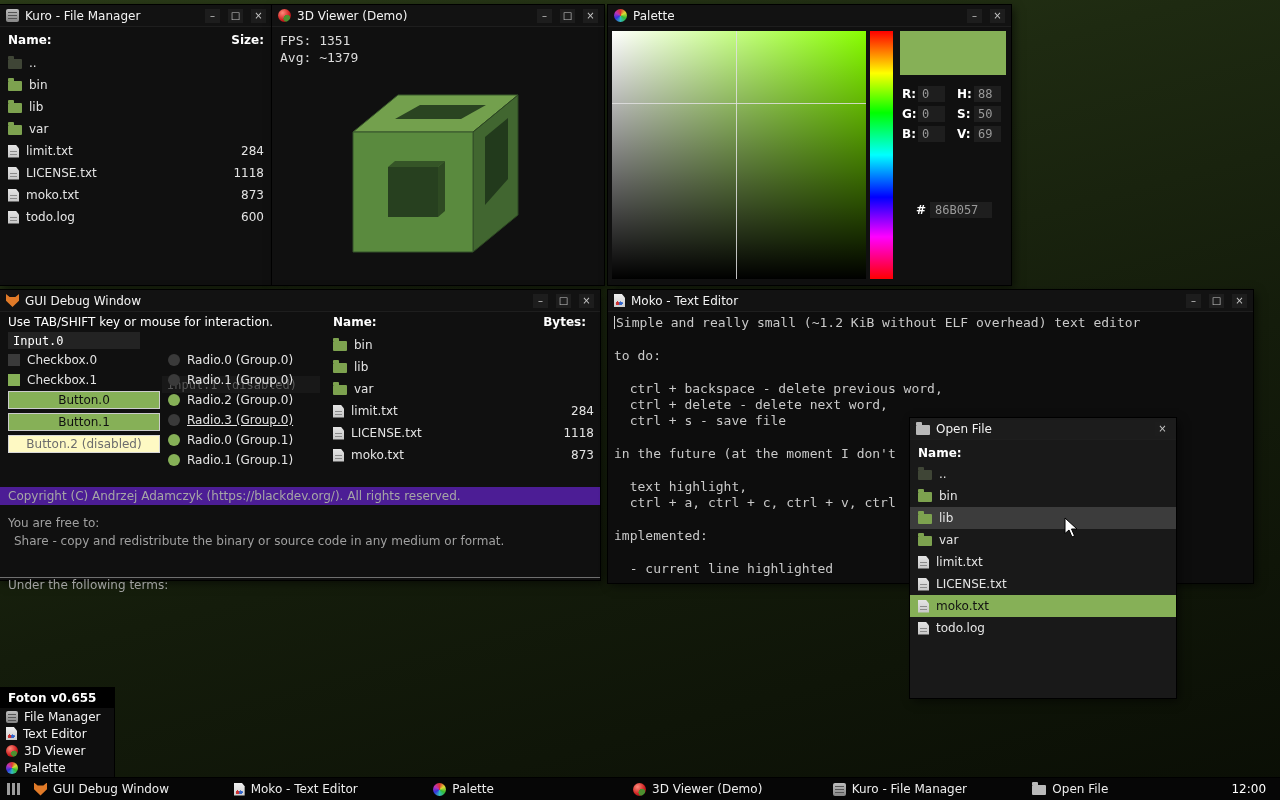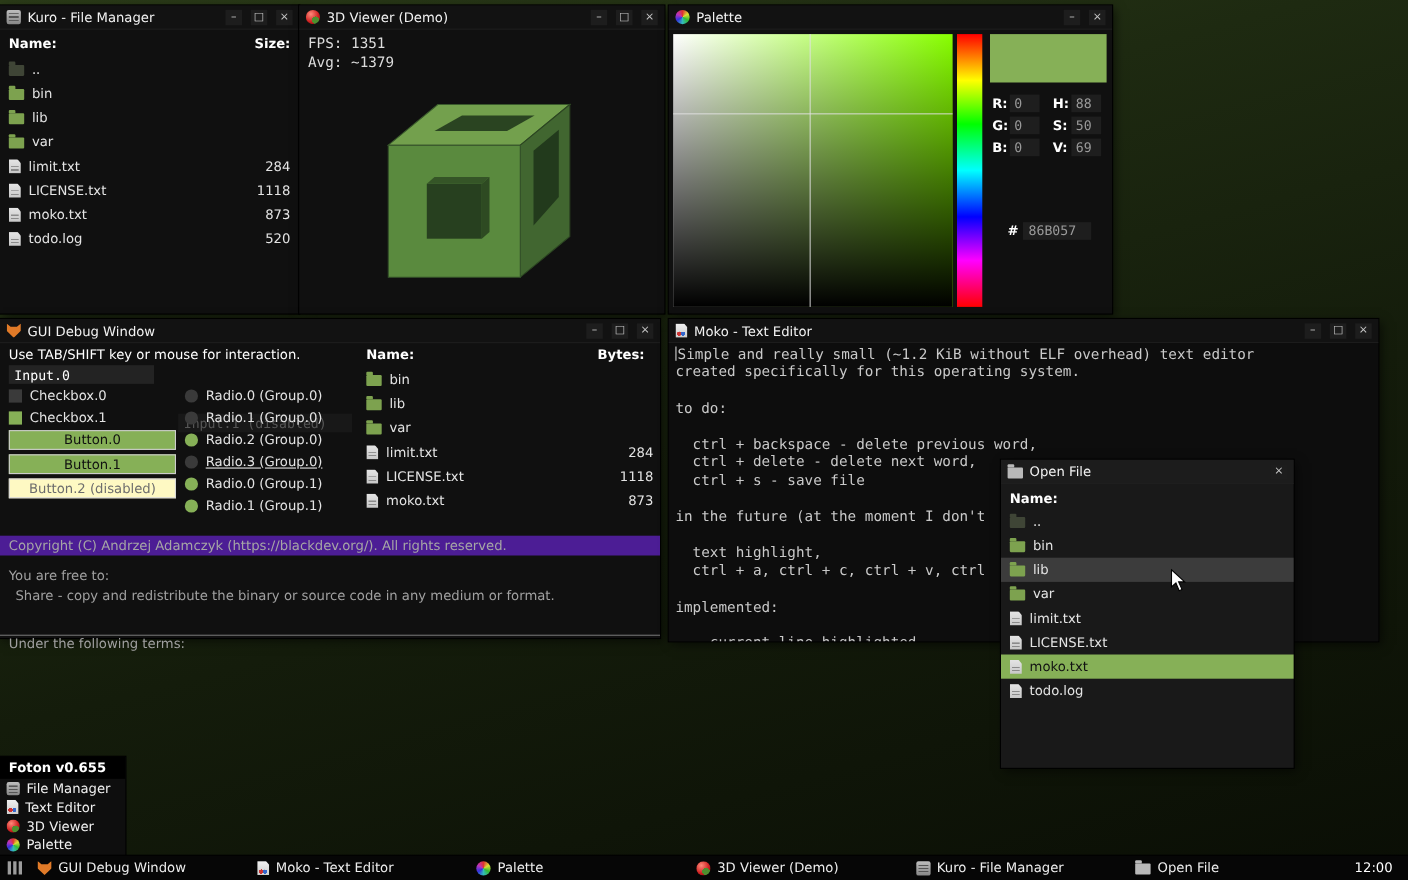--- a/index.html
+++ b/index.html
@@ -140,21 +140,21 @@
         <span class="sz">1118</span>
       </div>
     <div class="frow">
         <span class="fi file"></span>
         <span>moko.txt</span>
         <span class="sz">873</span>
       </div>
     <div class="frow">
         <span class="fi file"></span>
         <span>todo.log</span>
-        <span class="sz">520</span>
+        <span class="sz">600</span>
       </div>
   </div>
 </div>
 
 <div class="window" style="left:272px;top:5px;width:332px;height:280px;">
   <div class="tbar">
     <span class="appicon sphere"></span>
     <span class="title">3D Viewer (Demo)</span>
     <span class="wb">–</span>
     <span class="wb">□</span>
@@ -305,21 +305,20 @@
 <div class="window" style="left:608px;top:290px;width:645px;height:293px;">
   <div class="tbar">
     <span class="appicon doc"></span>
     <span class="title">Moko - Text Editor</span>
     <span class="wb">–</span>
     <span class="wb">□</span>
     <span class="wb">×</span>
   </div>
   <div class="edit">
     <div class="ed-line"><span class="ed-caret"></span><span>Simple and really small (~1.2 KiB without ELF overhead) text editor</span></div>
-    <div class="ed-line">created specifically for this operating system.</div>
     <div class="ed-line"></div>
     <div class="ed-line">to do:</div>
     <div class="ed-line"></div>
     <div class="ed-line">  ctrl + backspace - delete previous word,</div>
     <div class="ed-line">  ctrl + delete - delete next word,</div>
     <div class="ed-line">  ctrl + s - save file</div>
     <div class="ed-line"></div>
     <div class="ed-line">in the future (at the moment I don't</div>
     <div class="ed-line"></div>
     <div class="ed-line">  text highlight,</div>

